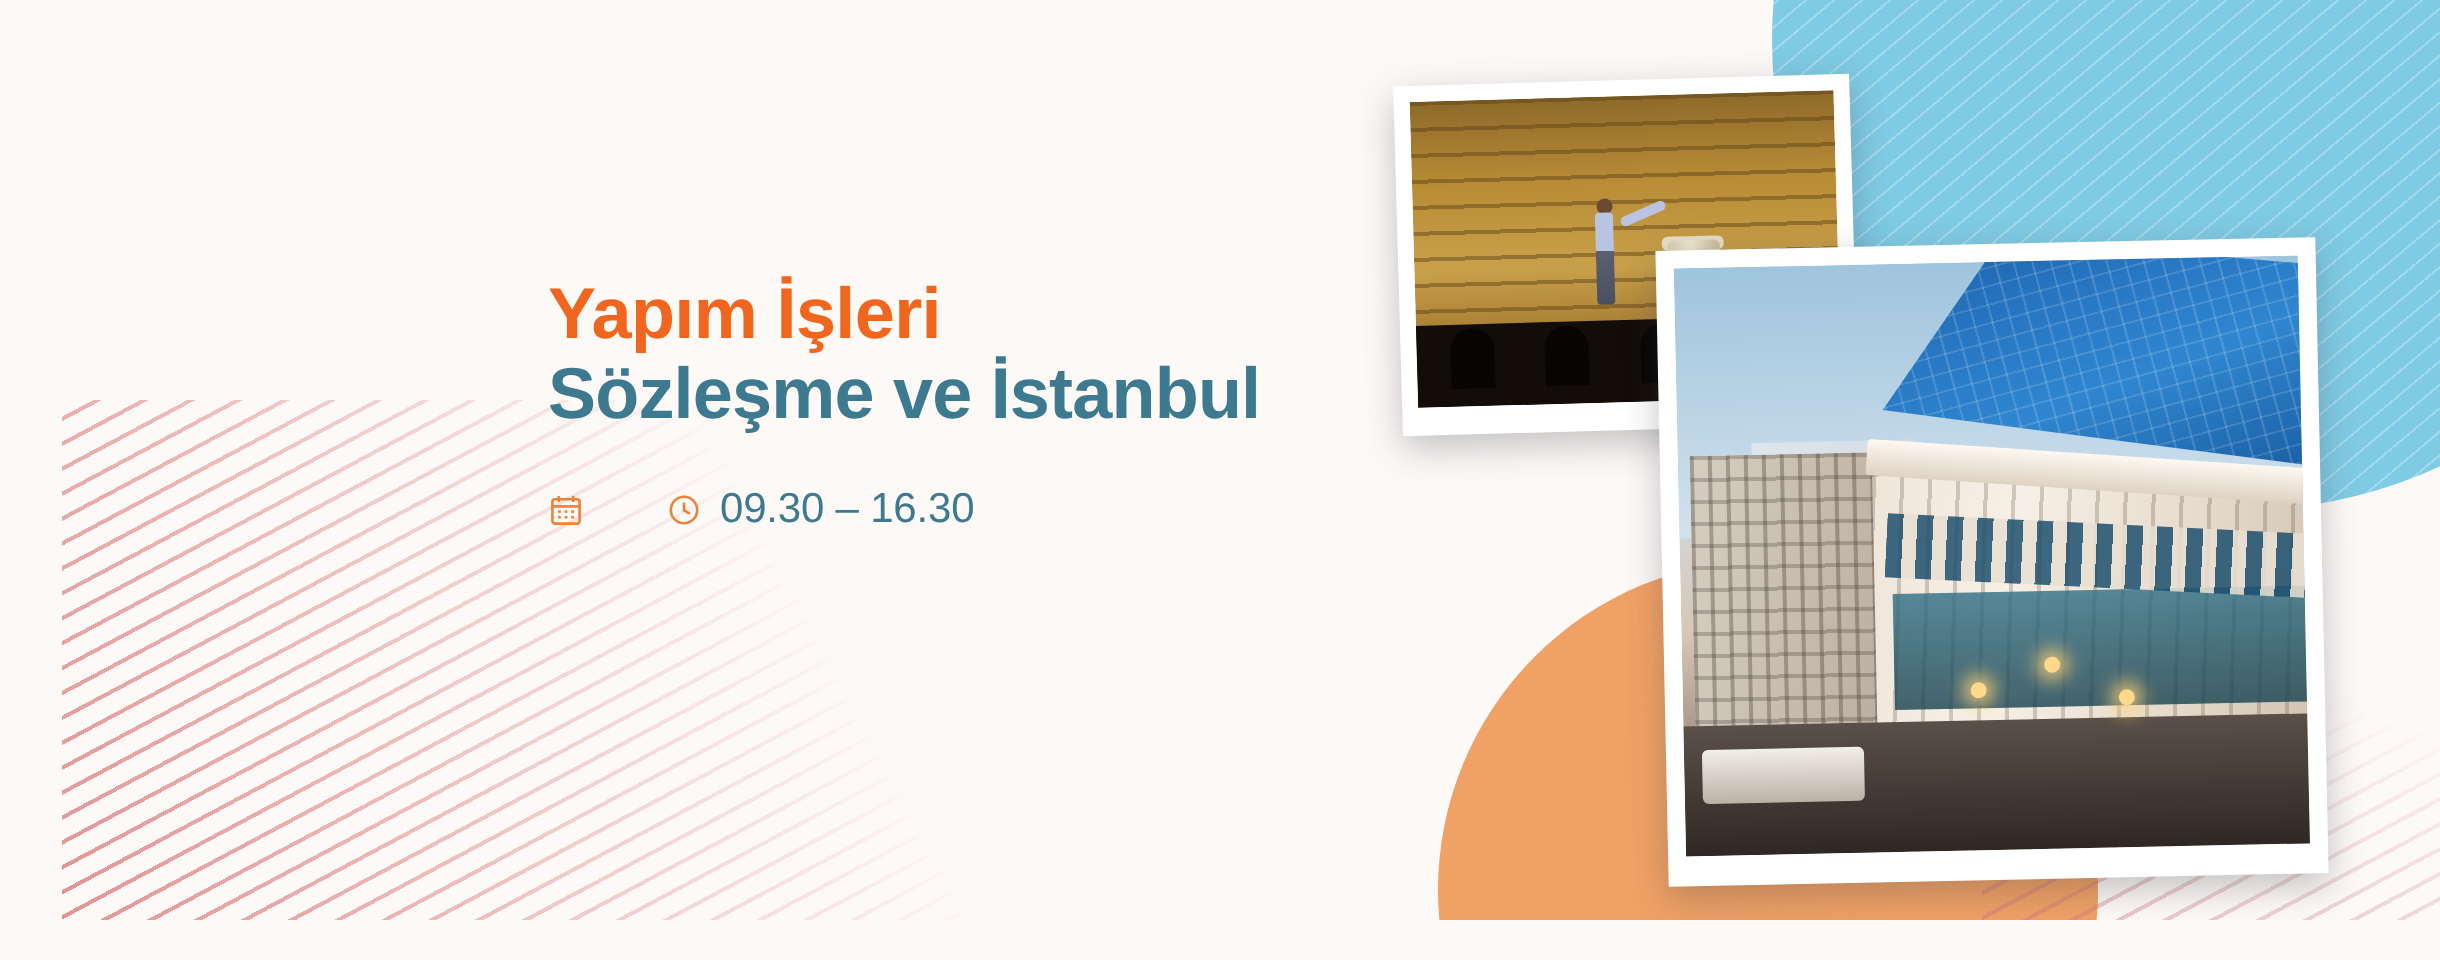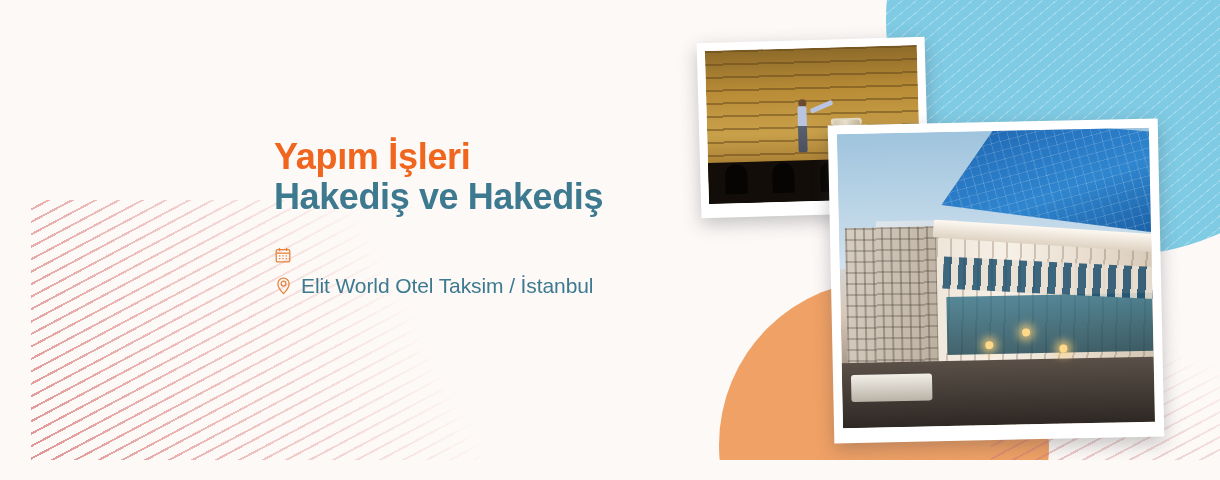--- a/index.html
+++ b/index.html
@@ -348,21 +348,21 @@
         <div class="bus"></div>
         <div class="lamp" style="left:46%; bottom:26%"></div>
         <div class="lamp" style="left:58%; bottom:30%"></div>
         <div class="lamp" style="left:70%; bottom:24%"></div>
       </div>
     </div>
   </div>
 
   <div id="text-block">
     <div id="title-line1">Yapım İşleri</div>
-    <div id="title-line2">Hakediş ve Hakediş</div>
+    <div id="title-line2">Sözleşme ve İstanbul</div>
 
     <div id="details">
 
 
       <div class="detail-row">
         <div class="detail-item">
           <span class="detail-icon">
             <svg width="16" height="16" viewBox="0 0 16 16" fill="none" stroke="#E8833C" stroke-width="1.3">
               <rect x="1.2" y="2.6" width="13.6" height="12.2" rx="1.3"></rect>
               <line x1="1.2" y1="6.2" x2="14.8" y2="6.2"></line>
@@ -371,30 +371,28 @@
               <line x1="4" y1="8.8" x2="5.4" y2="8.8"></line>
               <line x1="7.3" y1="8.8" x2="8.7" y2="8.8"></line>
               <line x1="10.6" y1="8.8" x2="12" y2="8.8"></line>
               <line x1="4" y1="11.6" x2="5.4" y2="11.6"></line>
               <line x1="7.3" y1="11.6" x2="8.7" y2="11.6"></line>
               <line x1="10.6" y1="11.6" x2="12" y2="11.6"></line>
             </svg>
           </span>
         </div>
 
-      </div>
-
-      <div class="detail-row">
         <div class="detail-item">
           <span class="detail-icon">
-            <svg width="15" height="18" viewBox="0 0 15 18" fill="none" stroke="#E8833C" stroke-width="1.3">
-              <path d="M7.5 1.1c3.1 0 5.6 2.5 5.6 5.6 0 4.2-5.6 9.9-5.6 9.9S1.9 10.9 1.9 6.7c0-3.1 2.5-5.6 5.6-5.6z"></path>
-              <circle cx="7.5" cy="6.6" r="2.4"></circle>
+            <svg width="16" height="16" viewBox="0 0 16 16" fill="none" stroke="#E8833C" stroke-width="1.3">
+              <circle cx="8" cy="8" r="6.6"></circle>
+              <polyline points="8,4.2 8,8.2 11,9.8"></polyline>
             </svg>
           </span>
-          <span class="detail-text">Elit World Otel Taksim / İstanbul</span>
+          <span class="detail-text">09.30 – 16.30</span>
         </div>
       </div>
 
+
     </div>
   </div>
 
 </div>
 
 </body></html>

